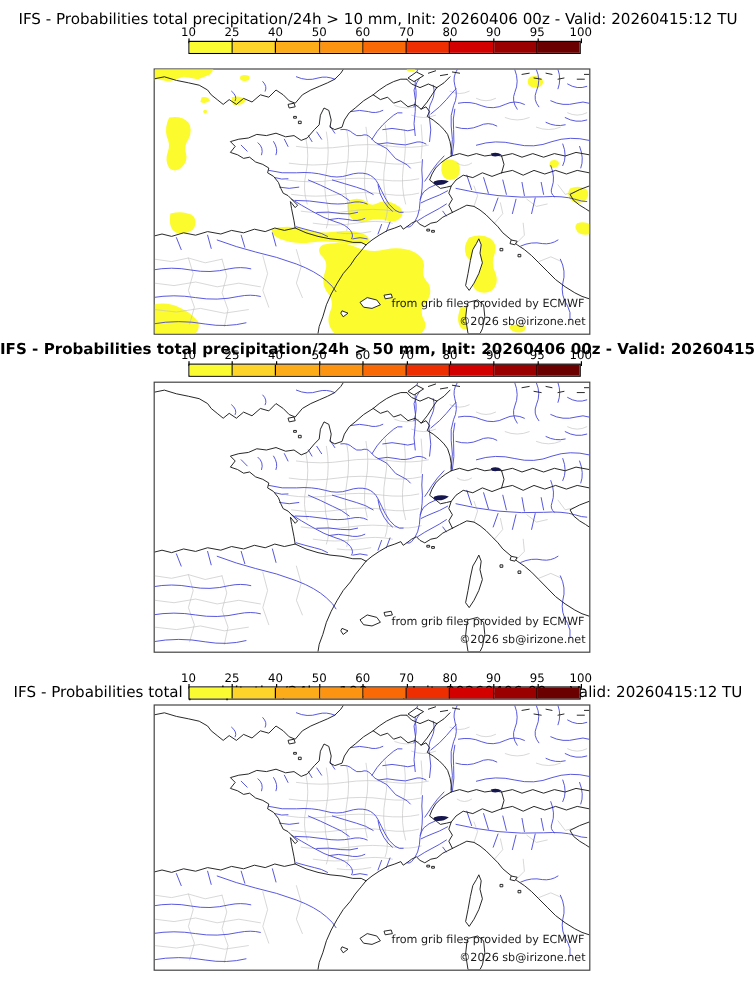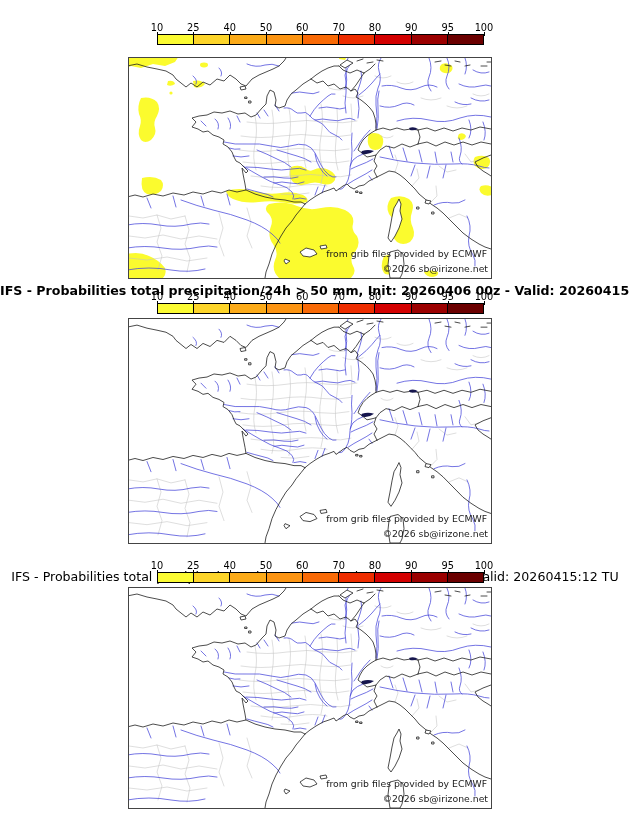--- a/index.html
+++ b/index.html
@@ -207,20 +207,21 @@
         <path class="lake" d="M 233,93 Q 239,91 245,93 Q 240,97 234,96 Q 231,95 233,93 Z"></path>
         <path class="lake" d="M 280,70 Q 285,68 289,71 Q 285,73 281,72 Z"></path>
       </g>
     </g>
   </defs>
 </svg>
 
 <div id="page">
 
   <div class="panel" style="top:0;height:277px;">
+    <div class="panel-title" style="top:8px;">IFS - Probabilities total precipitation/24h &gt; 10 mm, Init: 20260406 00z - Valid: 20260415:12 TU</div>
     <div class="tick-row" style="top:22px;">
         <span class="tick" style="left: 0px;">10</span>
         <i class="tickmark" style="left: 0px;"></i>
         <span class="tick" style="left: 36.3333px;">25</span>
         <i class="tickmark" style="left: 36.3333px;"></i>
         <span class="tick" style="left: 72.6667px;">40</span>
         <i class="tickmark" style="left: 72.6667px;"></i>
         <span class="tick" style="left: 109px;">50</span>
         <i class="tickmark" style="left: 109px;"></i>
         <span class="tick" style="left: 145.333px;">60</span>

